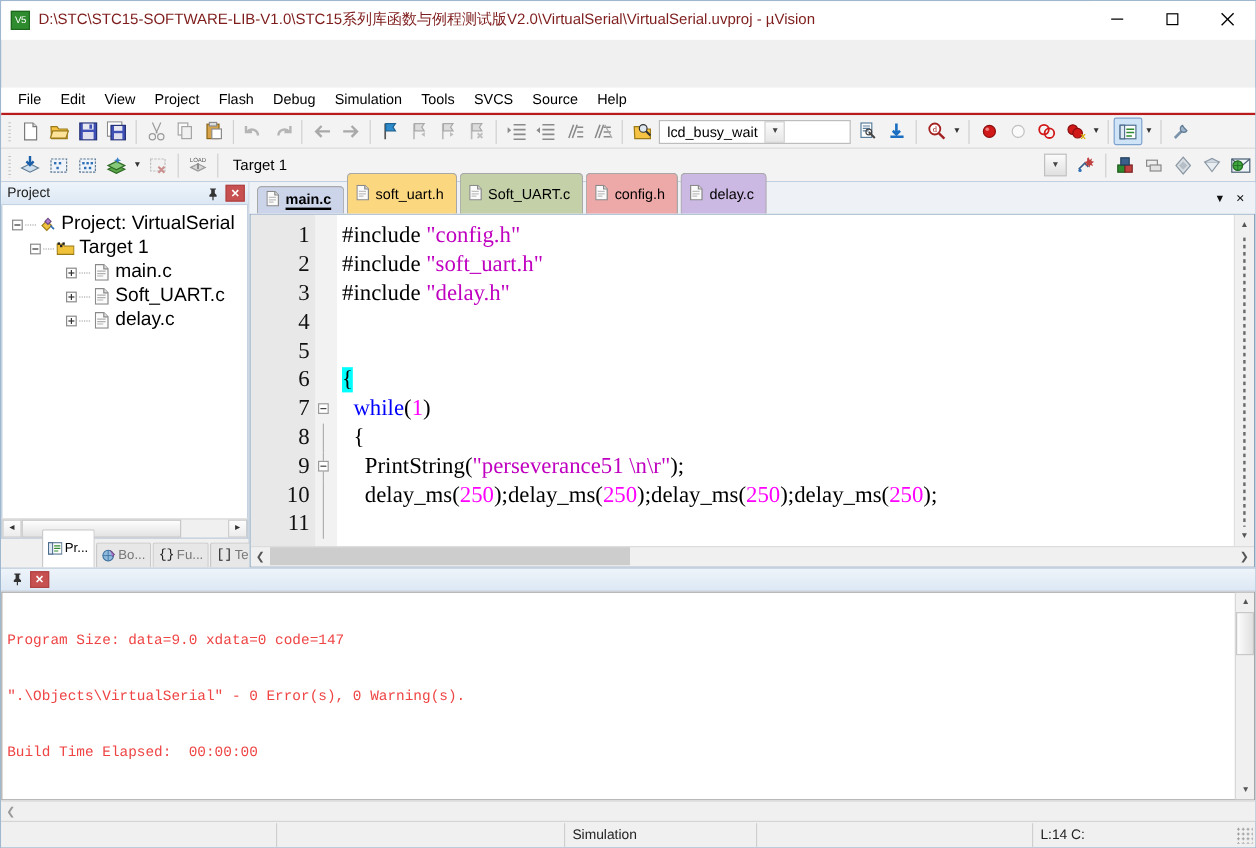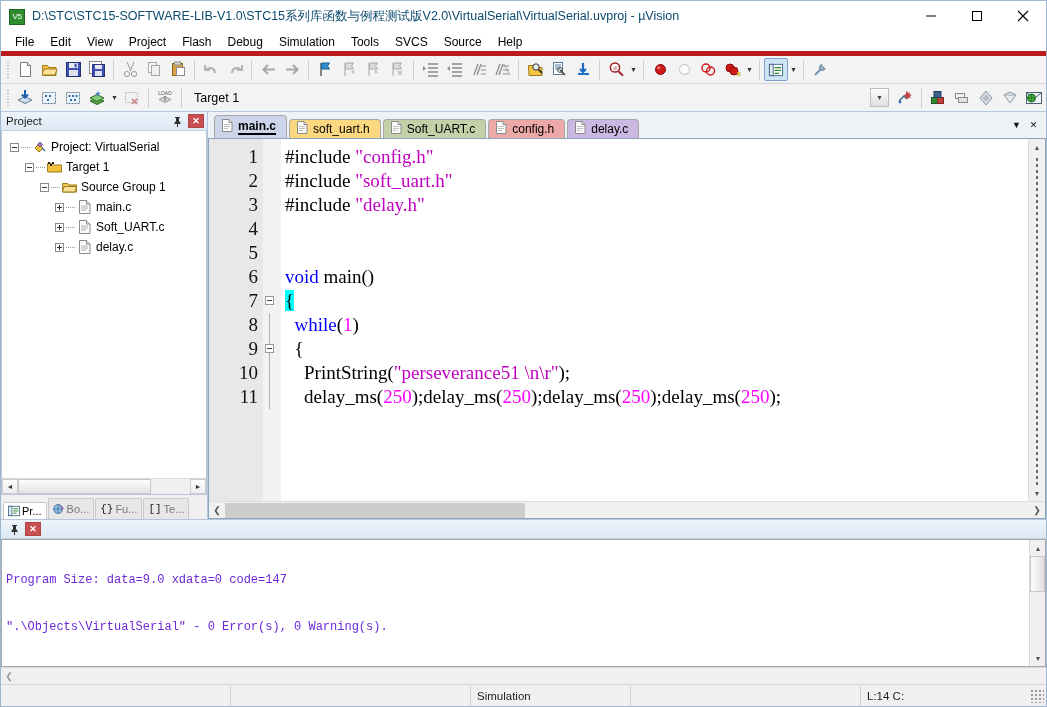--- a/index.html
+++ b/index.html
@@ -43,21 +43,21 @@
     width: 100%;
     font-size: 8px;
     color: #fff;
     text-align: center;
     font-family: "Liberation Sans", sans-serif;
     line-height: 16px;
     letter-spacing: -0.5px;
   }
   .title-text {
     font-size: 12.5px;
-    color: #0c4a6e;
+    color: #7f1d1d;
     white-space: nowrap;
     overflow: hidden;
     flex: 1 1 auto;
   }
   .win-btns { display: flex; flex: 0 0 auto; height: 32px; }
   .win-btn {
     width: 46px; height: 31px;
     display: flex; align-items: center; justify-content: center;
     font-size: 13px; color: #000;
     background: #ffffff;
@@ -65,21 +65,22 @@
   .win-btn svg { display: block; }
 
   
   .menubar {
     height: 23px;
     flex: 0 0 23px;
     background: #ffffff;
     display: flex;
     align-items: center;
     padding-left: 6px;
-    border-bottom: 5px solid #b91c1c;
+    border-bottom: 2px solid #b91c1c;
+    margin-top: 40px;
   }
   .menu-item {
     font-size: 12px;
     color: #000;
     padding: 3px 8px 4px 8px;
     white-space: nowrap;
   }
 
   
   .toolbar {
@@ -211,21 +212,21 @@
     border-bottom: none;
     overflow: hidden;
     padding-top: 6px;
     font-size: 12px;
   }
   .trow {
     display: flex;
     align-items: center;
     height: 20px;
     white-space: nowrap;
-    font-size: 12px;
+    font-size: 16px;
     color: #000;
     text-align: right;
   }
   .tbox {
     width: 9px; height: 9px;
     border: 1px solid #8a8a8a;
     background: #fff;
     position: relative;
     flex: 0 0 9px;
     margin-right: 2px;
@@ -295,21 +296,22 @@
     border: 1px solid #c9c9c9;
     border-bottom: none;
     background: #e7e7e7;
     margin-right: 1px;
     border-radius: 2px 2px 0 0;
     white-space: nowrap;
   }
   .ptab.active {
     background: #fff;
     color: #000;
-    height: 17px;
+    height: 32px;
+    margin-left: 32px;
   }
   .ptab svg, .ptab .gl { margin-right: 2px; flex: 0 0 auto; }
   .ptab .gl { font-size: 11px; color:#222; font-family:"Liberation Mono", monospace; }
 
   
   .editor-area {
     flex: 1 1 auto;
     display: flex;
     flex-direction: column;
     min-width: 0;
@@ -318,21 +320,21 @@
   .tabstrip {
     height: 26px;
     flex: 0 0 26px;
     display: flex;
     align-items: flex-end;
     background: #eef2f7;
     padding-left: 6px;
     position: relative;
   }
   .etab {
-    height: 19px;
+    height: 34px;
     display: flex;
     align-items: center;
     padding: 0 10px 0 7px;
     font-size: 12px;
     color: #000;
     border: 1px solid #a8a8a8;
     border-bottom: none;
     border-radius: 4px 4px 0 0;
     margin-right: 2px;
     white-space: nowrap;
@@ -493,21 +495,21 @@
     background: #fff;
     border: 1px solid #a8a8a8;
     margin: 0 0 0 0;
   }
   .build-text {
     flex: 1 1 auto;
     padding: 2px 0 0 4px;
     font-family: "Liberation Mono", monospace;
     font-size: 12px;
     line-height: 15.5px;
-    color: #6d28d9;
+    color: #ef4444;
     white-space: pre;
     overflow: hidden;
   }
   .build-vscroll {
     width: 16px;
     flex: 0 0 16px;
     background: #f0f0f0;
     border-left: 1px solid #d8d8d8;
     display: flex;
     flex-direction: column;
@@ -749,20 +751,24 @@
     <div class="tb-sep"></div>
 
     <div class="tb-btn">
       <svg width="17" height="17" viewBox="0 0 17 17">
           <path d="M1.5 4.5h5l1.5 2h7v8h-13z" fill="#f5c243" stroke="#9b7a18"></path>
           <circle cx="9" cy="6" r="3.2" fill="#dfe7ef" stroke="#333"></circle>
           <path d="M11.4 8.4L15 12" stroke="#333" stroke-width="1.8"></path>
         </svg>
     </div>
 
+    <div class="combo" id="fn-combo">
+      <div class="combo-txt">lcd_busy_wait</div>
+      <div class="combo-btn"></div>
+    </div>
 
     <div class="tb-btn">
       <svg width="17" height="17" viewBox="0 0 17 17">
           <rect x="2.5" y="1.5" width="9" height="12" fill="#fff" stroke="#5a7f9e"></rect>
           <g stroke="#5a7f9e">
             <path d="M4 4h6M4 6h6M4 8h5"></path>
           </g>
           <path d="M9 9l5 5" stroke="#444" stroke-width="1.6"></path>
           <circle cx="9" cy="9" r="2.4" fill="none" stroke="#444"></circle>
         </svg>
@@ -980,31 +986,20 @@
                 <g fill="#222">
                   <rect x="1" y="1" width="2" height="2"></rect>
                   <rect x="3" y="3" width="2" height="2"></rect>
                   <rect x="5" y="1" width="2" height="2"></rect>
                 </g>
               </svg>
           </div>
           <div class="tlabel">Target 1</div>
         </div>
 
-        <div class="trow" style="padding-left:38px">
-          <div class="tbox"></div>
-          <div class="tdash"></div>
-          <div class="ticon">
-            <svg width="15" height="13" viewBox="0 0 15 13">
-                <path d="M0.5 2.5h5l1.2 1.5h8v7h-14z" fill="#f5c95a" stroke="#9a7a16"></path>
-                <path d="M2 5.5h12.5L13 11H0.5z" fill="#fbe29a" stroke="#9a7a16"></path>
-              </svg>
-          </div>
-          <div class="tlabel">Source Group 1</div>
-        </div>
 
         <div class="trow" style="padding-left:53px">
           <div class="tbox plus"></div>
           <div class="tdash"></div>
           <div class="ticon">
             <svg width="12" height="14" viewBox="0 0 12 14">
                 <path d="M0.5 0.5h7l3.5 3.5v9.5h-10.5z" fill="#fbfbfb" stroke="#8a8a8a"></path>
                 <path d="M7.5 0.5v3.5h3.5" fill="#e0e0e0" stroke="#8a8a8a"></path>
                 <g stroke="#b0b0b0">
                   <path d="M2 6h7M2 8h7M2 10h5"></path>
@@ -1195,21 +1190,20 @@
               </div>
 
           </div>
 
           <div class="code-col">
             <div class="ln"><span class="k-pre">#include </span><span class="k-str">"config.h"</span></div>
             <div class="ln"><span class="k-pre">#include </span><span class="k-str">"soft_uart.h"</span></div>
             <div class="ln"><span class="k-pre">#include </span><span class="k-str">"delay.h"</span></div>
             <div class="ln">&nbsp;</div>
             <div class="ln">&nbsp;</div>
-            <div class="ln"><span class="k-kw">void </span><span class="k-txt">main()</span></div>
             <div class="ln"><span class="k-br">{</span></div>
             <div class="ln"><span class="k-txt">  </span><span class="k-kw">while</span><span class="k-txt">(</span><span class="k-num">1</span><span class="k-txt">)</span></div>
             <div class="ln"><span class="k-txt">  {</span></div>
             <div class="ln"><span class="k-txt">    PrintString(</span><span class="k-str">"perseverance51 \n\r"</span><span class="k-txt">);</span></div>
             <div class="ln"><span class="k-txt">    delay_ms(</span><span class="k-num">250</span><span class="k-txt">);delay_ms(</span><span class="k-num">250</span><span class="k-txt">);delay_ms(</span><span class="k-num">250</span><span class="k-txt">);delay_ms(</span><span class="k-num">250</span><span class="k-txt">);</span></div>
 
           </div>
 
           <div class="ed-vscroll">
             <div class="vs-btn">▲</div>
@@ -1234,20 +1228,21 @@
         <svg width="11" height="11" viewBox="0 0 11 11">
             <path d="M3 1h5v1H7v3l1.5 1.5V8H6v3H5V8H2.5V6.5L4 5V2H3z" fill="#333"></path>
           </svg>
       </div>
       <div class="close-red">✕</div>
     </div>
     <div class="build-body">
       <div class="build-text">
         <div>Program Size: data=9.0 xdata=0 code=147</div>
         <div>".\Objects\VirtualSerial" - 0 Error(s), 0 Warning(s).</div>
+        <div>Build Time Elapsed:  00:00:00</div>
       </div>
       <div class="build-vscroll">
         <div class="vs-btn">▲</div>
         <div class="bvs-thumb"></div>
         <div style="flex:1 1 auto"></div>
         <div class="vs-btn">▼</div>
       </div>
     </div>
     <div class="build-hscroll">
       <div class="hs-btn" style="border:none;background:none;color:#9a9a9a;font-size:9px">❮</div>

